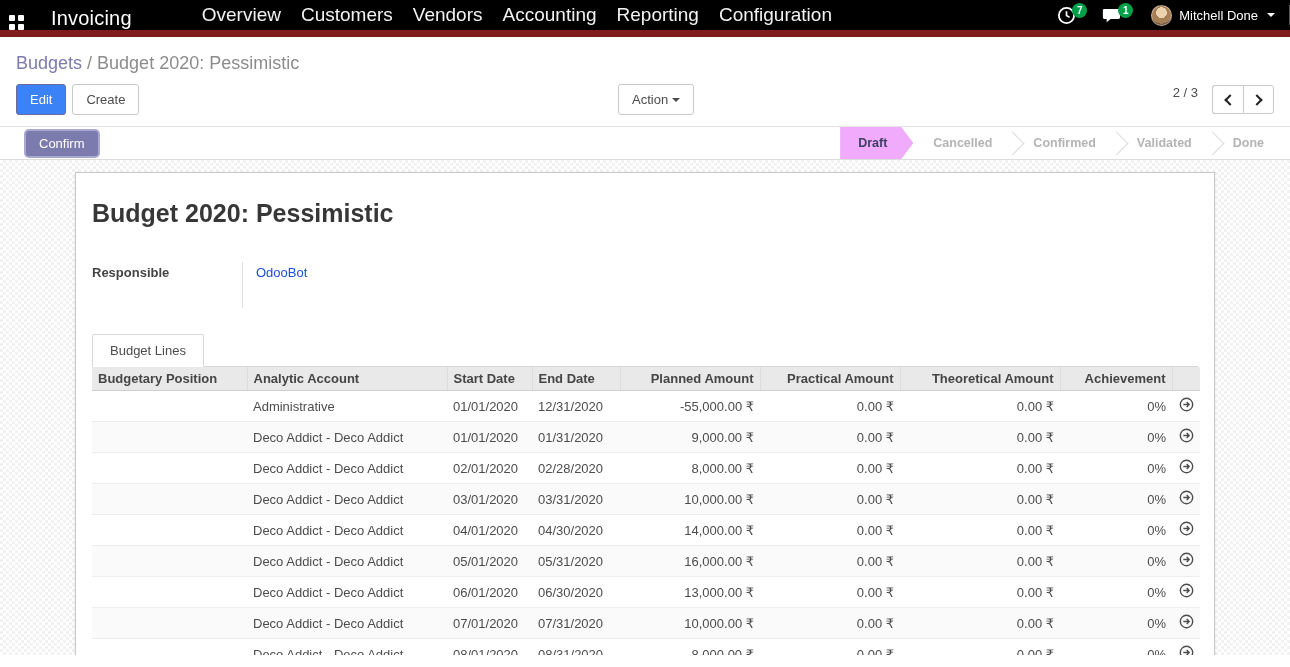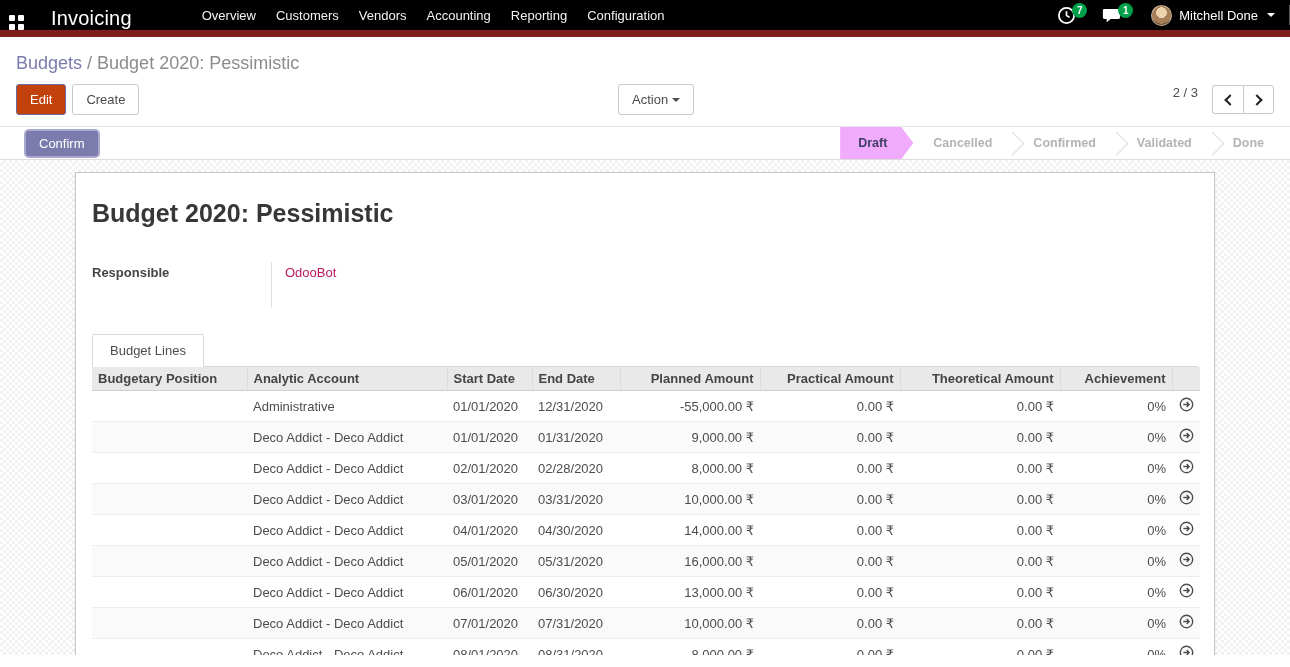--- a/index.html
+++ b/index.html
@@ -6,38 +6,38 @@
   html,body { width:1290px; height:667px; overflow:hidden; }
   body { font-family:"Liberation Sans","DejaVu Sans",sans-serif; color:#4c4c4c; background:#fff; }
   .page { width:1290px; height:667px; overflow:hidden; position:relative; background:#fff; }
 
   
   .navbar { height:37px; background:#000000; border-bottom:7px solid #7f1d1d; display:flex; align-items:flex-end; color:#fff; }
   .apps-icon { width:15px; height:15px; display:grid; grid-template-columns:6px 6px; grid-template-rows:6px 6px; gap:3px; margin:0 15px 0 9px; cursor:pointer; }
   .apps-icon span { background:#fff; border-radius:1px; }
   .brand { font-size:20px; letter-spacing:.2px; margin-right:60px; margin-left:12px; cursor:pointer; }
   .menu { display:flex; align-items:center; height:100%; }
-  .menu-item { font-size:13px; padding:0 10px; height:100%; display:flex; align-items:center; color:rgba(255,255,255,.95); cursor:pointer; }
+  .menu-item { font-size:19px; padding:0 10px; height:100%; display:flex; align-items:center; color:rgba(255,255,255,.95); cursor:pointer; }
   .systray { margin-left:auto; display:flex; align-items:center; height:100%; }
   .tray-btn { position:relative; padding:0 13px; height:100%; display:flex; align-items:center; cursor:pointer; }
   .badge { position:absolute; top:3px; right:2px; min-width:15px; height:15px; padding:0 3px; border-radius:8px; background:#00a04a; color:#fff; font-size:10px; font-weight:bold; display:flex; align-items:center; justify-content:center; }
   .user-menu { display:flex; align-items:center; gap:7px; padding:0 10px 0 16px; height:100%; cursor:pointer; }
   .avatar { width:21px; height:21px; border-radius:50%; background:radial-gradient(circle at 50% 35%, #ecd3ae 0 34%, #a77f56 35% 70%, #6e5138 71%); border:1px solid rgba(255,255,255,.4); }
   .user-name { font-size:13px; }
   .caret-down { width:0; height:0; border-left:4px solid transparent; border-right:4px solid transparent; border-top:4px solid #fff; margin-left:2px; }
   .tray-divider { width:1px; height:20px; background:rgba(255,255,255,.35); margin-left:4px; }
 
   
   .control-panel { background:#fff; padding:13px 16px 0 16px; }
   .breadcrumb { font-size:18px; line-height:26px; }
   .breadcrumb .bc-link { color:#7c7bad; cursor:pointer; }
   .breadcrumb .bc-sep, .breadcrumb .bc-current { color:#8c8c8c; }
   .cp-buttons { display:flex; align-items:center; margin-top:8px; padding-bottom:11px; }
   .btn { font-size:13px; line-height:1; padding:8px 13px; border-radius:3px; border:1px solid #c9c9c9; background:#fff; color:#4c4c4c; cursor:pointer; }
-  .btn-primary { background:#c2410c; border-color:#6b6a9c; color:#fff; }
+  .btn-primary { background:#3b82f6; border-color:#6b6a9c; color:#fff; }
   .btn-group-left { display:flex; gap:6px; }
   .cp-center { flex:1; display:flex; justify-content:center; }
   .dropdown-btn { display:flex; align-items:center; gap:4px; }
   .dropdown-btn .dd-caret { width:0; height:0; border-left:4px solid transparent; border-right:4px solid transparent; border-top:4px solid #4c4c4c; }
   .pager { display:flex; gap:14px; }
   .pager-count { font-size:13px; color:#4c4c4c; }
   .pager-buttons { display:flex; }
   .pager-btn { width:31px; height:29px; background:#fff; border:1px solid #c9c9c9; display:flex; align-items:center; justify-content:center; cursor:pointer; }
   .pager-btn:first-child { border-radius:3px 0 0 3px; border-right:none; }
   .pager-btn:last-child { border-radius:0 3px 3px 0; }
@@ -54,21 +54,21 @@
   .step-sep { width:17px; height:17px; border-top:1px solid #dcdcdc; border-right:1px solid #dcdcdc; transform:rotate(45deg); margin:0 -8px; flex:none; }
 
   
   .content { height:495px; background-image:conic-gradient(#f2f2f2 90deg, #ffffff 90deg 180deg, #f2f2f2 180deg 270deg, #ffffff 270deg); background-size:6px 6px; overflow:hidden; }
   .sheet { width:1140px; margin:12px auto 0 auto; background:#fff; border:1px solid #c8c8c8; box-shadow:0 1px 3px rgba(0,0,0,.1); min-height:520px; padding:0 16px; }
   .sheet-title { font-size:25px; font-weight:bold; color:#373737; margin:26px 0 34px 0; }
   .field-group { display:flex; }
   .field { width:50%; display:flex; min-height:46px; }
   .field-label { width:150px; flex:none; font-size:13px; font-weight:bold; color:#444; padding-top:3px; }
   .field-value { border-left:1px solid #e0e0e0; padding:3px 0 0 13px; font-size:13px; flex:1; }
-  .field-value.link { color:#be185d; cursor:pointer;margin-left:29px; }
+  .field-value.link { color:#1d4ed8; cursor:pointer; }
 
   .notebook { margin-top:26px; }
   .tab-strip { display:flex; border-bottom:1px solid #d8d8d8; }
   .tab { font-size:13px; padding:8px 17px; border:1px solid #d8d8d8; border-bottom:1px solid #fff; margin-bottom:-1px; border-radius:2px 2px 0 0; background:#fff; color:#4c4c4c; cursor:pointer; }
 
   table.o-list { width:100%; border-collapse:collapse; table-layout:fixed; font-size:13px; }
   table.o-list thead th { background:#e9e9e9; font-weight:bold; color:#454545; text-align:left; padding:4px 6px; height:23px; border-bottom:1px solid #cfcfcf; cursor:pointer; white-space:nowrap; overflow:hidden; }
   table.o-list thead th + th { border-left:1px solid #dcdcdc; }
   table.o-list thead th.num { text-align:right; }
   table.o-list tbody td { padding:6px 6px; height:29px; border-top:1px solid #ececec; white-space:nowrap; overflow:hidden; color:#4c4c4c; }

